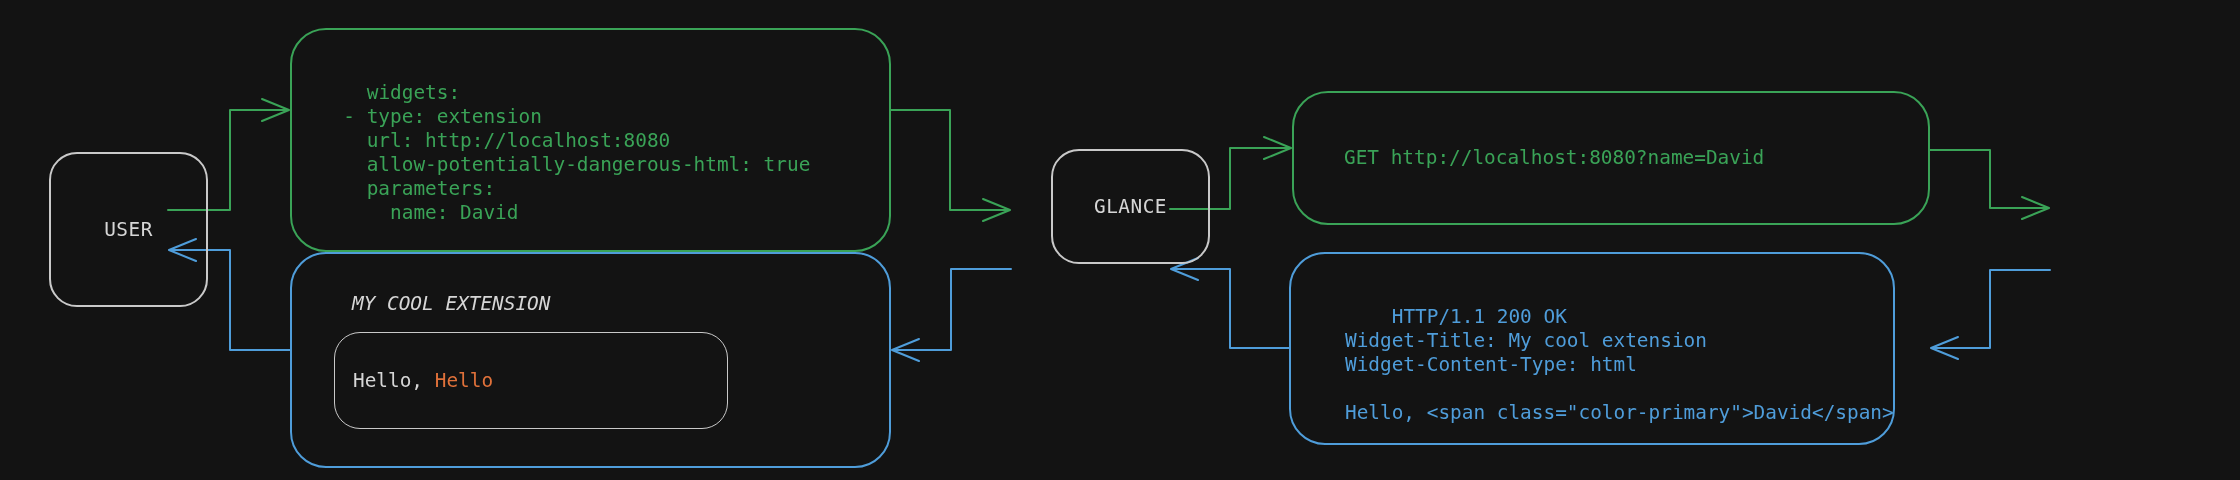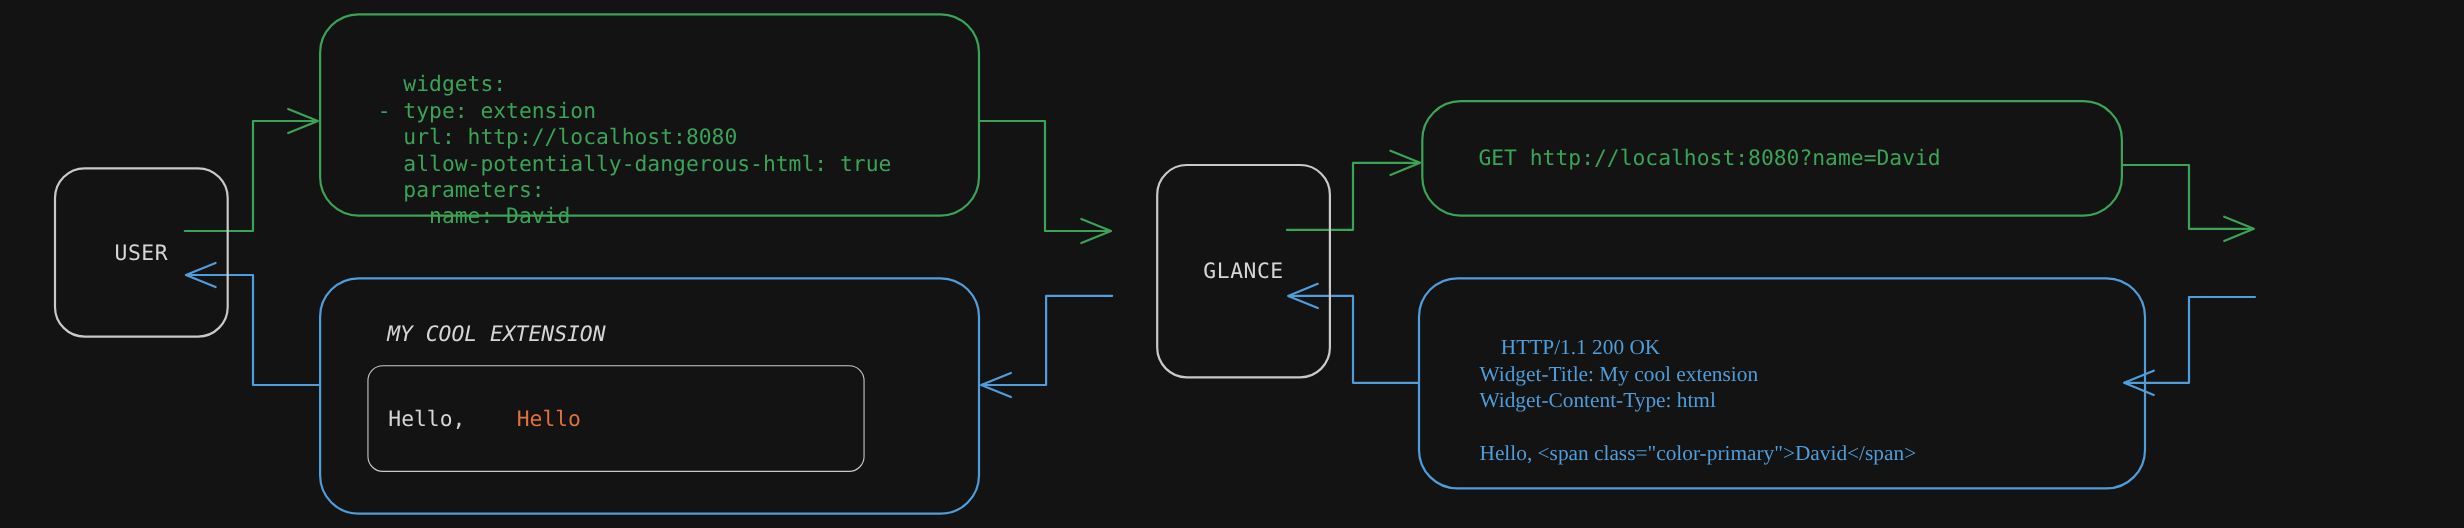--- a/index.html
+++ b/index.html
@@ -24,34 +24,34 @@
   .box{position:absolute;box-sizing:border-box;background:transparent;}
   .node{
     border:2px solid var(--gray);
     border-radius:28px;
     display:flex;align-items:center;justify-content:center;
     color:var(--text);
     letter-spacing:0.5px;
     margin-left:40px;
   }
   .node-user{left:9px;top:152px;width:159px;height:155px;}
-  .node-glance{left:1011px;top:149px;width:159px;height:195px;text-align:right;}
+  .node-glance{left:1011px;top:149px;width:159px;height:115px;text-align:right;}
   .node-extension{left:2050px;top:151px;width:182px;height:159px;}
   .codebox{border-radius:36px;white-space:pre;}
   .codebox.green{border:2px solid var(--green);color:var(--green);}
   .codebox.blue{border:2px solid var(--blue);color:var(--blue);}
-  .box-config{left:290px;top:12px;width:601px;height:185px;padding:27px 0 0 28px;}
-  .box-request{left:1292px;top:91px;width:638px;height:106px;display:flex;align-items:center;padding-left:50px;}
-  .box-response{left:1289px;top:252px;width:662px;height:193px;padding:27px 0 0 54px;font-family:Liberation Serif, serif;}
+  .box-config{left:290px;top:28px;width:601px;height:224px;padding:27px 0 0 28px;}
+  .box-request{left:1292px;top:91px;width:638px;height:134px;display:flex;align-items:center;padding-left:50px;}
+  .box-response{left:1289px;top:252px;width:606px;height:193px;padding:27px 0 0 54px;}
   .box-widget{left:290px;top:252px;width:601px;height:216px;border:2px solid var(--blue);border-radius:36px;}
   .widget-title{position:absolute;left:60px;top:38px;height:24px;color:var(--text);white-space:pre;font-style:italic;}
   .hello-box{
-    position:absolute;left:42px;top:78px;width:452px;height:97px;
-    box-sizing:border-box;border:1.5px solid var(--gray);border-radius:14px;
-    display:flex;align-items:center;padding-left:18px;color:var(--text);white-space:pre;gap:35px;
+    position:absolute;left:42px;top:78px;width:394px;height:97px;
+    box-sizing:border-box;border:1.5px solid var(--gray);border-radius:26px;
+    display:flex;align-items:center;padding-left:18px;color:var(--text);white-space:pre;
   }
   .hello-name{color:var(--orange);}
 </style>
 </head>
 <body>
 
 <div class="canvas">
 
   <svg class="wires" viewBox="0 0 2240 480" fill="none" stroke-width="2" stroke-linecap="round" stroke-linejoin="round">
 

